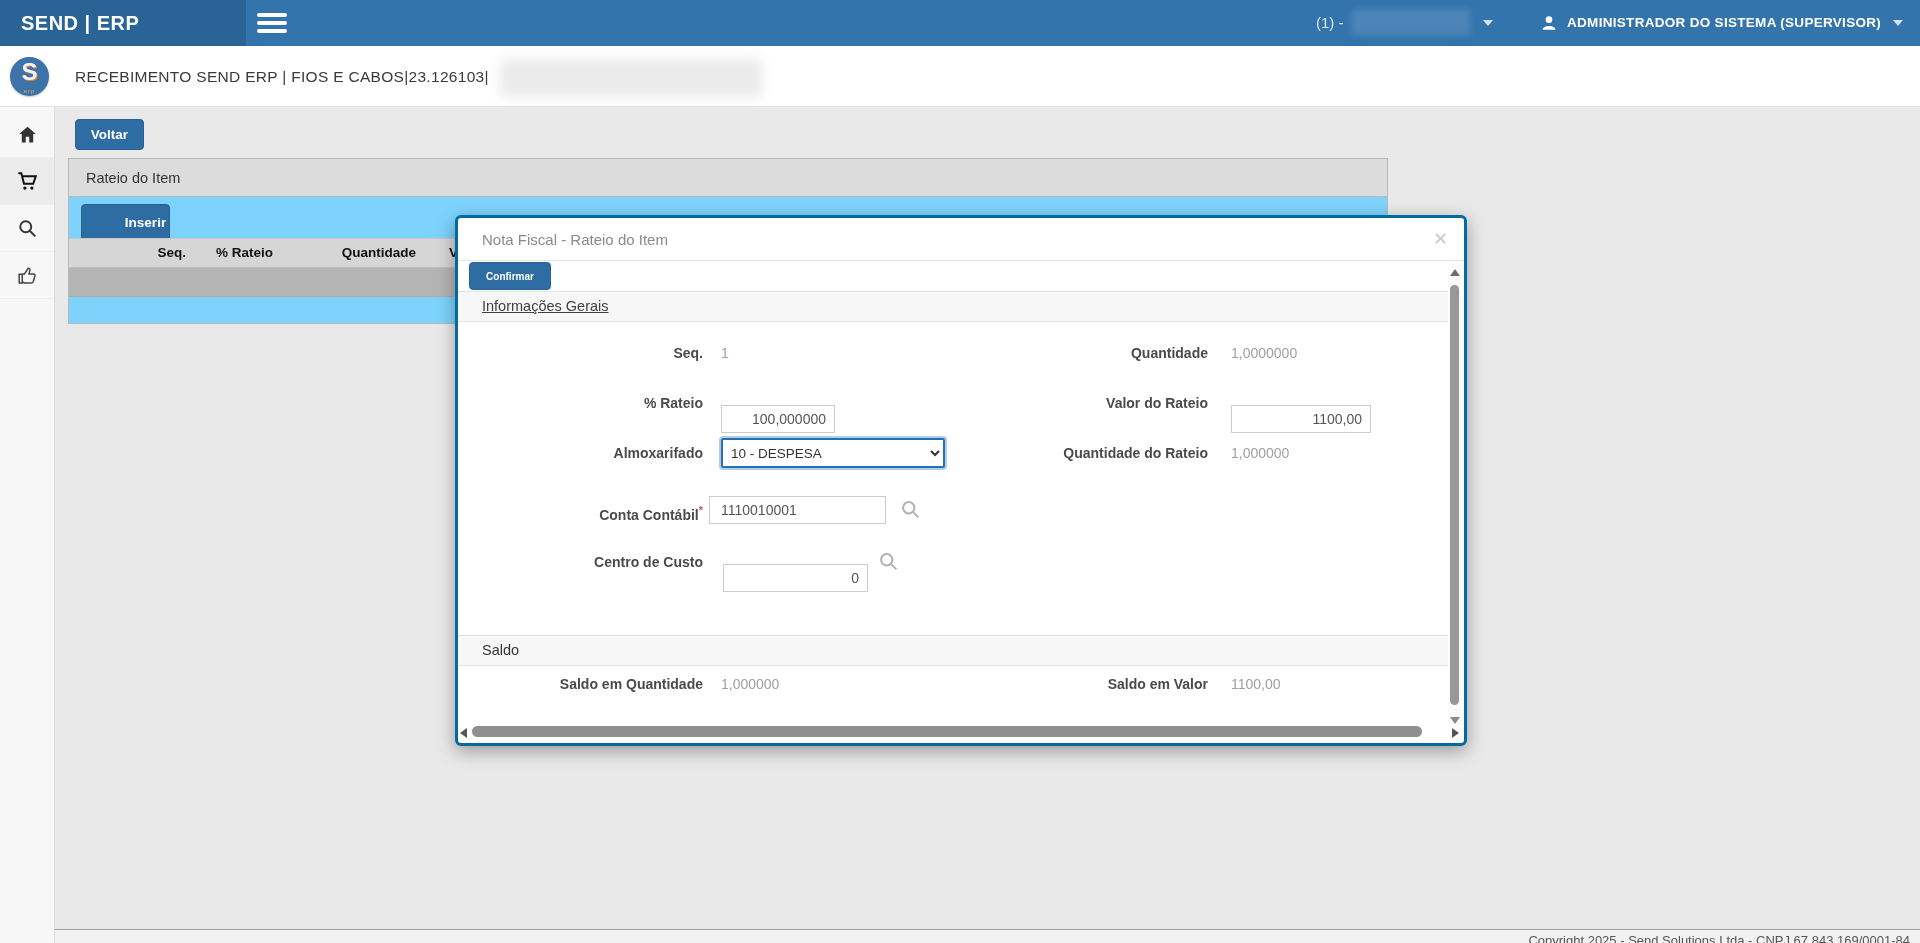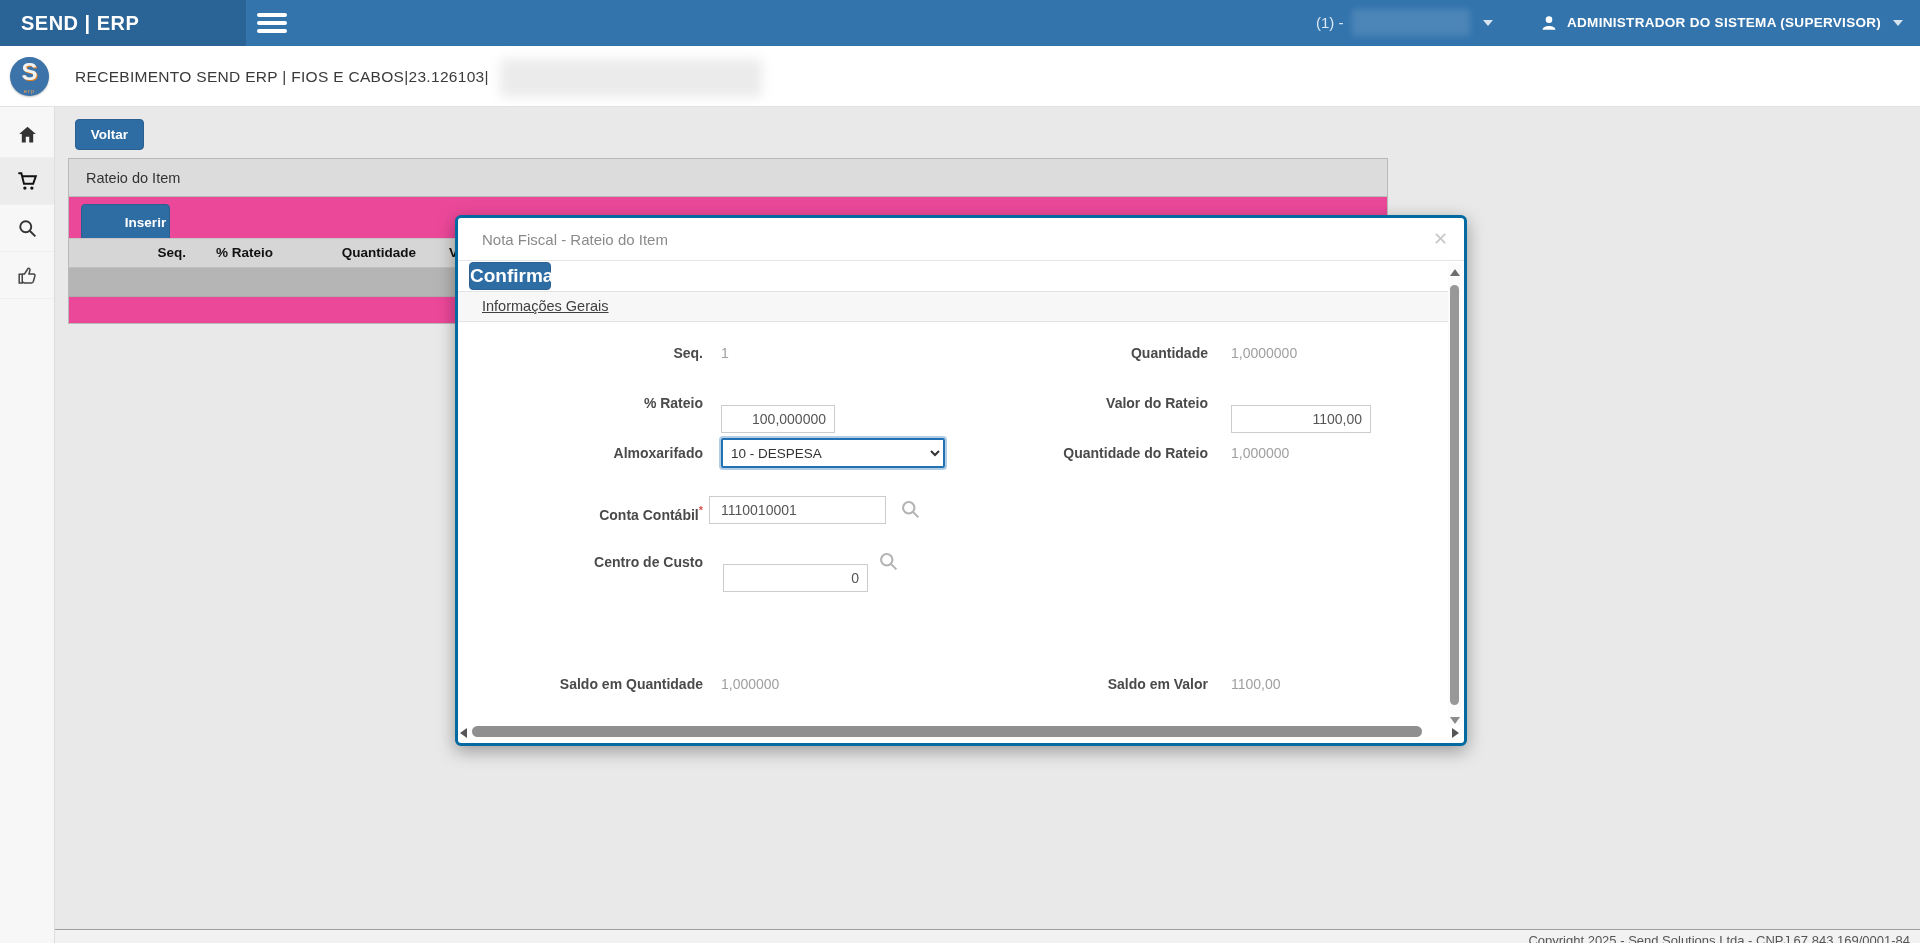--- a/index.html
+++ b/index.html
@@ -49,42 +49,42 @@
   .side-item:first-child { margin-top:4px; }
   .side-item.active { background:#ececec; }
   .side-item svg { width:21px; height:21px; }
 
   
   .main { position:absolute; left:55px; top:107px; width:1865px; height:822px; background:#e9e9e9; }
   .btn { background:#2e6da4; border:1px solid #2a5f91; color:#fff; font-weight:bold; font-size:13.5px;
     border-radius:4px; cursor:pointer; font-family:inherit; }
   .btn-voltar { position:absolute; left:20px; top:12px; width:69px; height:31px; }
   .panel { position:absolute; left:13px; top:51px; width:1320px; height:166px;
-    border:1px solid #b9b9b9; background:#ec4899; }
+    border:1px solid #b9b9b9; background:#7dd3fc; }
   .panel-header { height:38px; background:#dcdcdc; border-bottom:1px solid #b9b9b9; }
   .panel-header span { display:inline-block; margin-left:17px; line-height:38px; font-size:14.5px; color:#333; }
   .btn-inserir { position:absolute; left:12px; top:45px; width:89px; height:37px;padding-left:40px; }
   .grid-head { position:absolute; left:0; top:79px; width:1318px; height:30px; background:#d6d6d6;
     border-top:1px solid #c6c6c6; border-bottom:1px solid #c0c0c0; font-size:13.5px; font-weight:bold; color:#111; }
   .grid-head span { position:absolute; top:0; line-height:28px; text-align:right; }
   .col-seq  { left:0;   width:117px; }
   .col-rat  { left:117px; width:87px; }
   .col-qtd  { left:204px; width:143px; }
   .col-val  { left:380px; width:60px; text-align:left !important; }
   .grid-row-selected { position:absolute; left:0; top:109px; width:1318px; height:29px;
     background:#b5b5b5; border-bottom:1px solid #ababab; cursor:pointer; }
 
   
   .modal { position:absolute; left:455px; top:215px; width:1012px; height:531px; background:#fff;
     border:3px solid #0369a1; border-radius:6px; box-shadow:0 5px 18px rgba(0,0,0,.35); }
   .modal-header { position:relative; height:43px; border-bottom:1px solid #e5e5e5; }
   .modal-title { position:absolute; left:24px; top:0; line-height:43px; font-size:15px; color:#8a8a8a; }
   .modal-close { position:absolute; right:16px; top:10px; font-size:18px; font-weight:bold; color:#c9c9c9;
     cursor:pointer; line-height:22px; }
-  .btn-confirmar { position:absolute; left:11px; top:44px; width:82px; height:28px; font-size:19px; }
+  .btn-confirmar { position:absolute; left:11px; top:44px; width:82px; height:28px; font-size:10px; }
   .section-band { position:absolute; left:0; width:996px; height:31px; background:#f7f7f7;
     border-top:1px solid #e3e3e3; border-bottom:1px solid #e3e3e3; }
   .band-general { top:73px; }
   .band-general a { display:inline-block; margin-left:24px; line-height:29px; font-size:14.5px;
     color:#404040; text-decoration:underline; cursor:pointer; }
   .band-saldo { top:417px; }
   .band-saldo span { display:inline-block; margin-left:24px; line-height:29px; font-size:14.5px; color:#333; }
 
   .frow { position:absolute; height:30px; }
   .flabel { position:absolute; top:0; width:245px; text-align:right; line-height:30px;
@@ -250,20 +250,23 @@
 
     <div class="frow" style="top:329px; left:0; width:996px;">
       <span class="flabel lcol">Centro de Custo</span>
       <input class="tin num" style="left: 265px; width: 145px;" value="0">
       <svg class="lookup" style="left:420px;" viewBox="0 0 24 24">
         <circle cx="10" cy="10" r="6.5" fill="none" stroke="#b3b3b3" stroke-width="2.4"></circle>
         <line x1="15" y1="15" x2="21" y2="21" stroke="#b3b3b3" stroke-width="2.4"></line>
       </svg>
     </div>
 
+    <div class="section-band band-saldo">
+      <span>Saldo</span>
+    </div>
     <div class="frow" style="top:451px; left:0; width:996px;">
       <span class="flabel lcol">Saldo em Quantidade</span>
       <span class="fvalue lval">1,000000</span>
       <span class="flabel rcol">Saldo em Valor</span>
       <span class="fvalue rval">1100,00</span>
     </div>
 
     <div class="vscroll">
       <div class="arr-up"></div>
       <div class="vthumb"></div>

